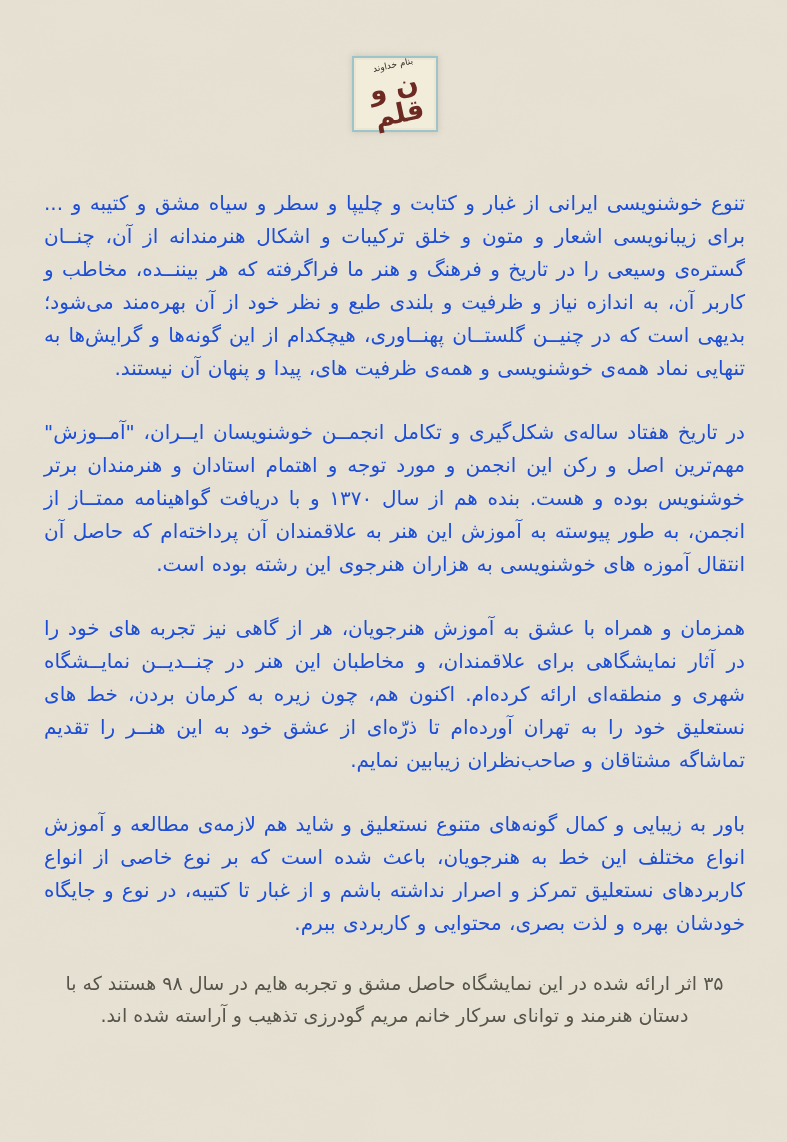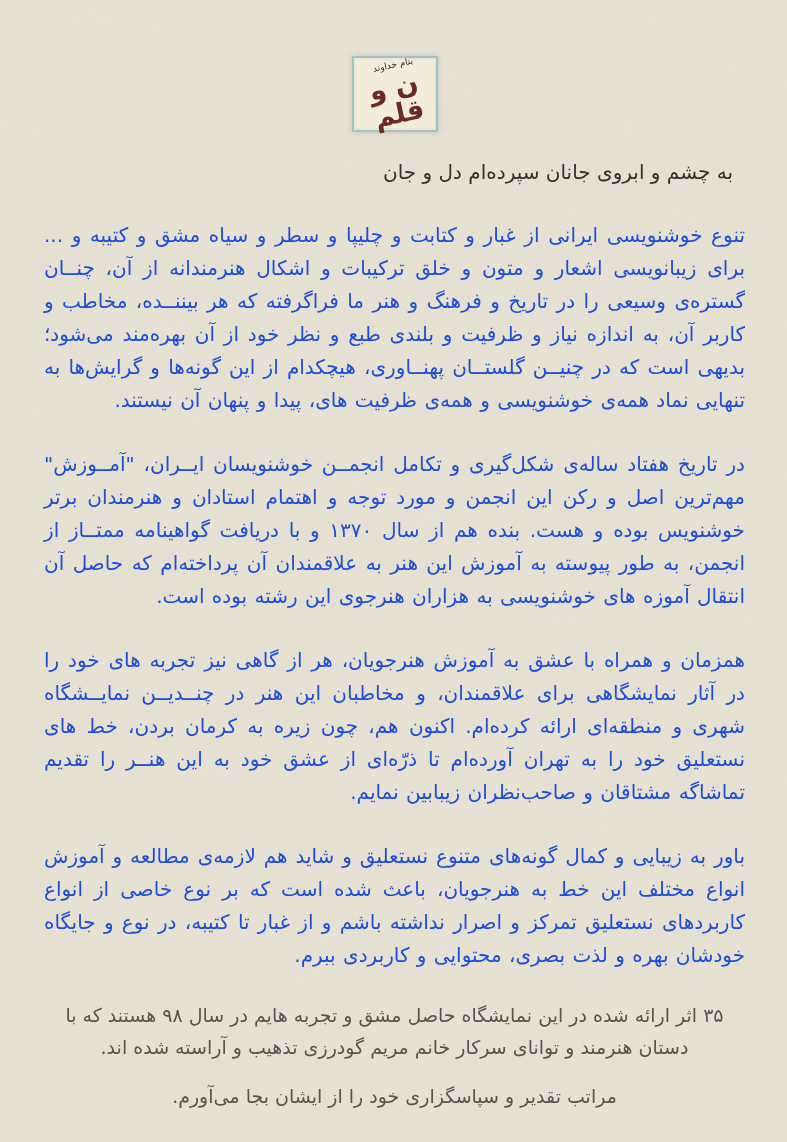--- a/index.html
+++ b/index.html
@@ -72,21 +72,21 @@
     color: #1d4ed8;
   }
   
   .footer-note {
     margin-top: 27px;
     font-size: 19px;
     line-height: 32px;
     text-align: center;
     color: #57544a;
   }
-  .footer-note div { margin: 17px; }
+  .footer-note div { margin: 0; }
 </style>
 </head>
 <body>
 
 <svg class="texture" width="787" height="1142" xmlns="http://www.w3.org/2000/svg" aria-hidden="true">
   <defs>
     <filter id="mottle" x="0" y="0" width="100%" height="100%">
       <feTurbulence type="fractalNoise" baseFrequency="0.014 0.02" numOctaves="4" seed="11"></feTurbulence>
       <feColorMatrix type="matrix" values="0 0 0 0 0.76
                 0 0 0 0 0.72
@@ -109,29 +109,27 @@
 <div class="page">
 
   <div class="emblem">
     <div class="emblem-inner">
       <span class="emblem-bismillah">بنام خداوند</span>
       <span class="emblem-callig">ن و قلم</span>
     </div>
   </div>
 
   <div class="couplet">
-    <span>به چشم و ابروی جانان سپرده‌ام دل و جان</span>
   </div>
 
   <p class="para">تنوع خوشنویسی ایرانی از غبار و کتابت و چلیپا و سطر و سیاه مشق و کتیبه و ... برای زیبانویسی اشعار و متون و خلق ترکیبات و اشکال هنرمندانه از آن، چنــان گستره‌ی وسیعی را در تاریخ و فرهنگ و هنر ما فراگرفته که هر بیننــده، مخاطب و کاربر آن، به اندازه نیاز و ظرفیت و بلندی طبع و نظر خود از آن بهره‌مند می‌شود؛ بدیهی است که در چنیــن گلستــان پهنــاوری، هیچکدام از این گونه‌ها و گرایش‌ها به تنهایی نماد همه‌ی خوشنویسی و همه‌ی ظرفیت های، پیدا و پنهان آن نیستند.</p>
 
   <p class="para">در تاریخ هفتاد ساله‌ی شکل‌گیری و تکامل انجمــن خوشنویسان ایــران، "آمــوزش" مهم‌ترین اصل و رکن این انجمن و مورد توجه و اهتمام استادان و هنرمندان برتر خوشنویس بوده و هست. بنده هم از سال ۱۳۷۰ و با دریافت گواهینامه ممتــاز از انجمن، به طور پیوسته به آموزش این هنر به علاقمندان آن پرداخته‌ام که حاصل آن انتقال آموزه های خوشنویسی به هزاران هنرجوی این رشته بوده است.</p>
 
   <p class="para">همزمان و همراه با عشق به آموزش هنرجویان، هر از گاهی نیز تجربه های خود را در آثار نمایشگاهی برای علاقمندان، و مخاطبان این هنر در چنــدیــن نمایــشگاه شهری و منطقه‌ای ارائه کرده‌ام. اکنون هم، چون زیره به کرمان بردن، خط های نستعلیق خود را به تهران آورده‌ام تا ذرّه‌ای از عشق خود به این هنــر را تقدیم تماشاگه مشتاقان و صاحب‌نظران زیبابین نمایم.</p>
 
   <p class="para">باور به زیبایی و کمال گونه‌های متنوع نستعلیق و شاید هم لازمه‌ی مطالعه و آموزش انواع مختلف این خط به هنرجویان، باعث شده است که بر نوع خاصی از انواع کاربردهای نستعلیق تمرکز و اصرار نداشته باشم و از غبار تا کتیبه، در نوع و جایگاه خودشان بهره و لذت بصری، محتوایی و کاربردی ببرم.</p>
 
   <div class="footer-note">
     <div>۳۵ اثر ارائه شده در این نمایشگاه حاصل مشق و تجربه هایم در سال ۹۸ هستند که با دستان هنرمند و توانای سرکار خانم مریم گودرزی تذهیب و آراسته شده اند.</div>
-    <div>مراتب تقدیر و سپاسگزاری خود را از ایشان بجا می‌آورم.</div>
   </div>
 
 </div>
 
 </body></html>

